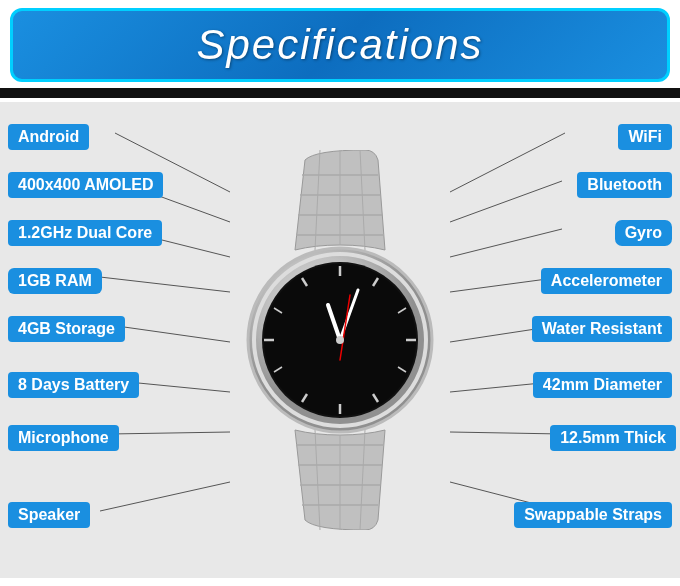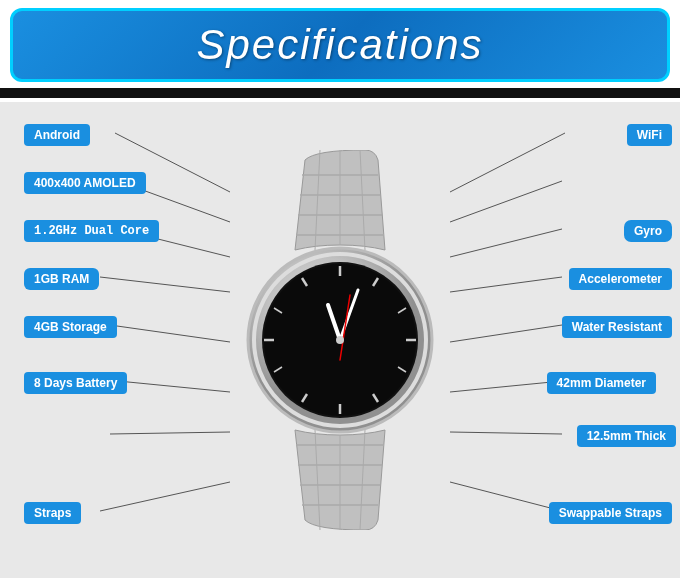--- a/index.html
+++ b/index.html
@@ -61,46 +61,45 @@
     .watch-svg {
       width: 240px;
       height: 380px;
     }
 
     
     .spec-label {
       position: absolute;
       background: #1a8fe0;
       color: #fff;
-      font-size: 12px;
+      font-size: 16px;
       font-weight: bold;
       padding: 4px 10px;
       border-radius: 4px;
       white-space: nowrap;
       text-align: center;
-      margin-left: 16px;
     }
 
     
     .label-android { top: 22px; left: 8px; }
     .label-amoled { top: 70px; left: 8px; }
-    .label-dualcore { top: 118px; left: 8px; font-family: Liberation Mono, monospace; }
+    .label-dualcore { top: 118px; left: 8px; }
     .label-ram { top: 166px; left: 8px; border-radius: 6px; }
     .label-storage { top: 214px; left: 8px; }
     .label-battery { top: 270px; left: 8px; }
     .label-microphone { top: 323px; left: 8px; }
     .label-speaker { top: 400px; left: 8px; }
 
     
     .label-wifi { top: 22px; right: 8px; padding-left: 10px; }
     .label-bluetooth { top: 70px; right: 8px; }
     .label-gyro { top: 118px; right: 8px; border-radius: 7px; }
     .label-accelerometer { top: 166px; right: 8px; }
     .label-water { top: 214px; right: 8px; }
-    .label-diameter { top: 270px; right: 24px; }
+    .label-diameter { top: 270px; right: 8px; }
     .label-thick { top: 323px; right: 4px; }
     .label-straps { top: 400px; right: 8px; }
 
     
     .lines-overlay {
       position: absolute;
       top: 0; left: 0;
       width: 100%;
       height: 100%;
       pointer-events: none;
@@ -215,23 +214,25 @@
       </defs>
     </svg>
   </div>
 
   <div class="spec-label label-android">Android</div>
   <div class="spec-label label-amoled">400x400 AMOLED</div>
   <div class="spec-label label-dualcore">1.2GHz Dual Core</div>
   <div class="spec-label label-ram">1GB RAM</div>
   <div class="spec-label label-storage">4GB Storage</div>
   <div class="spec-label label-battery">8 Days Battery</div>
-  <div class="spec-label label-speaker">Straps</div>
+  <div class="spec-label label-microphone">Microphone</div>
+  <div class="spec-label label-speaker">Speaker</div>
 
   <div class="spec-label label-wifi">WiFi</div>
+  <div class="spec-label label-bluetooth">Bluetooth</div>
   <div class="spec-label label-gyro">Gyro</div>
   <div class="spec-label label-water">Water Resistant</div>
   <div class="spec-label label-accelerometer">Accelerometer</div>
   <div class="spec-label label-diameter">42mm Diameter</div>
   <div class="spec-label label-thick">12.5mm Thick</div>
   <div class="spec-label label-straps">Swappable Straps</div>
 
 </div>
 
 </body></html>

